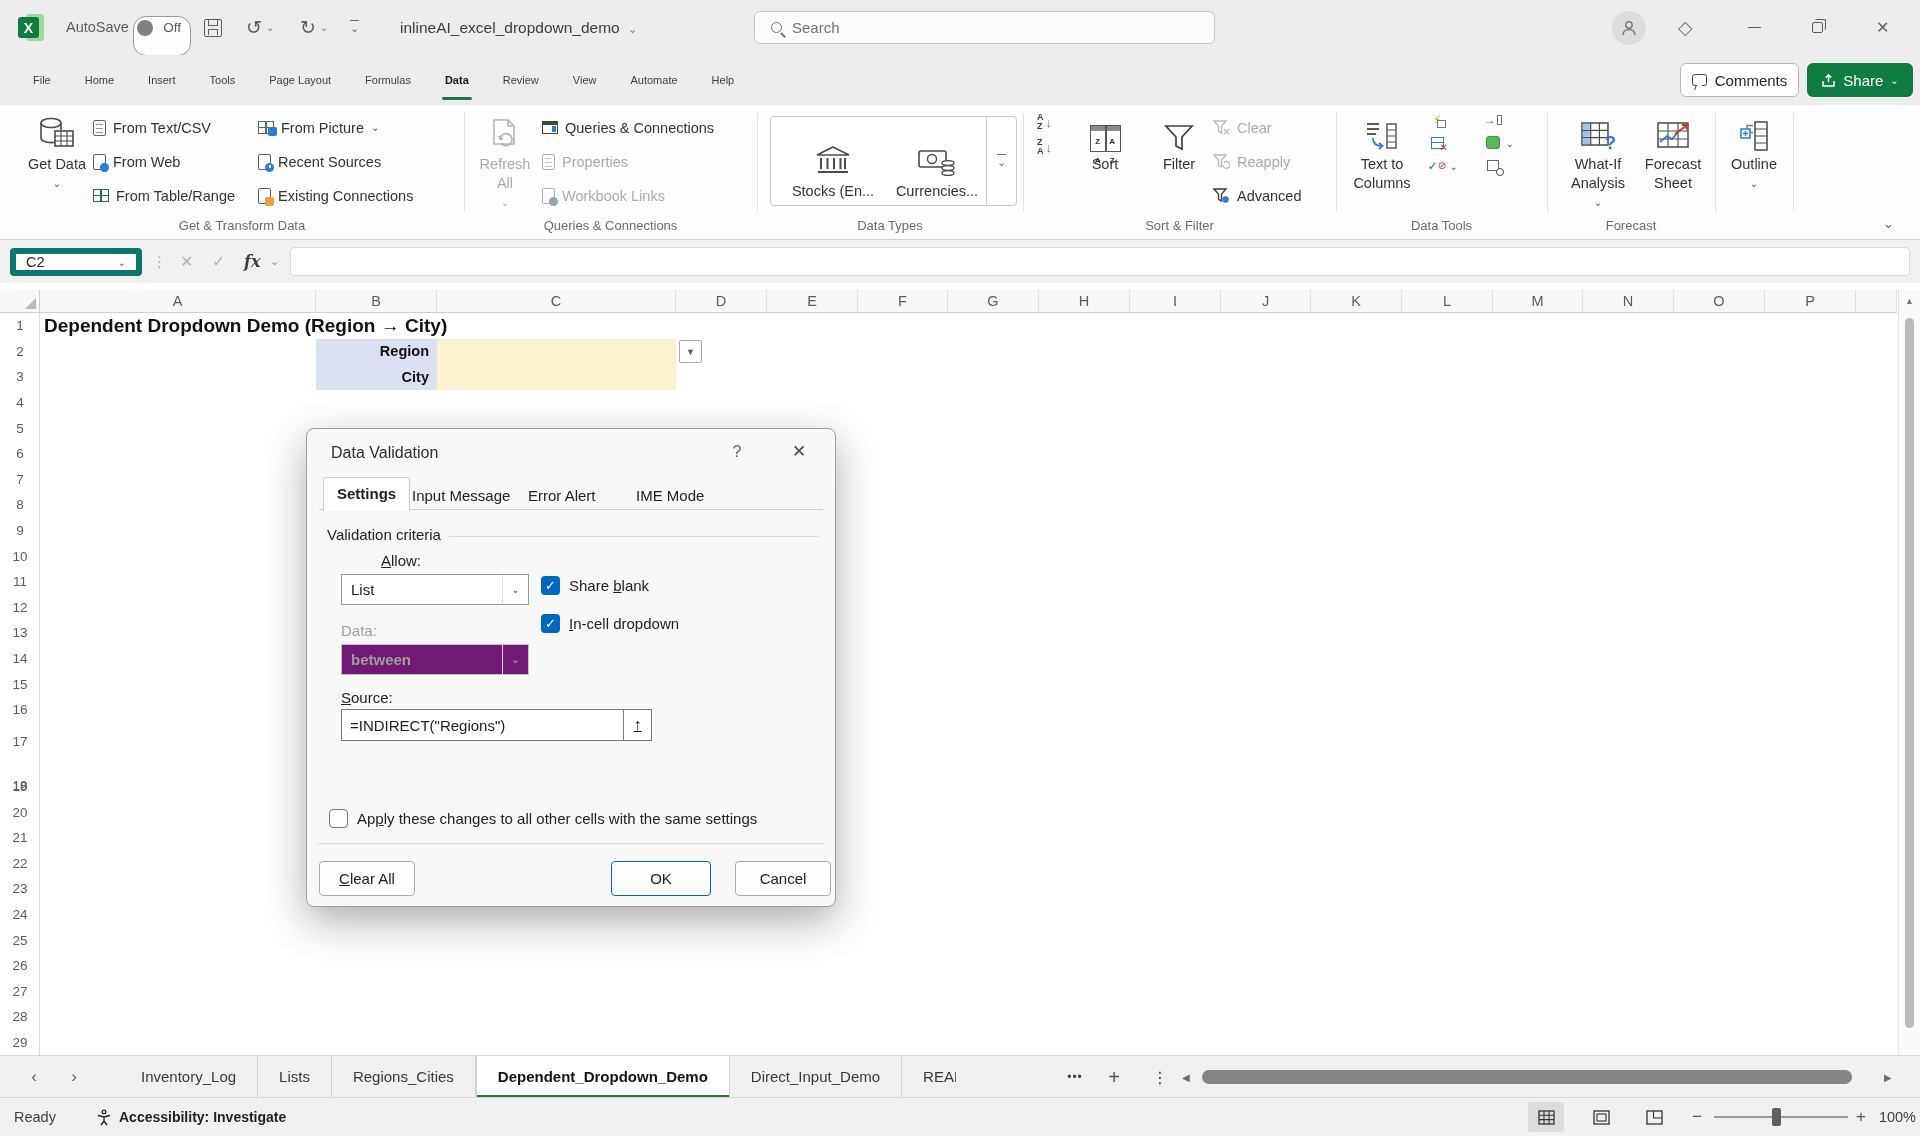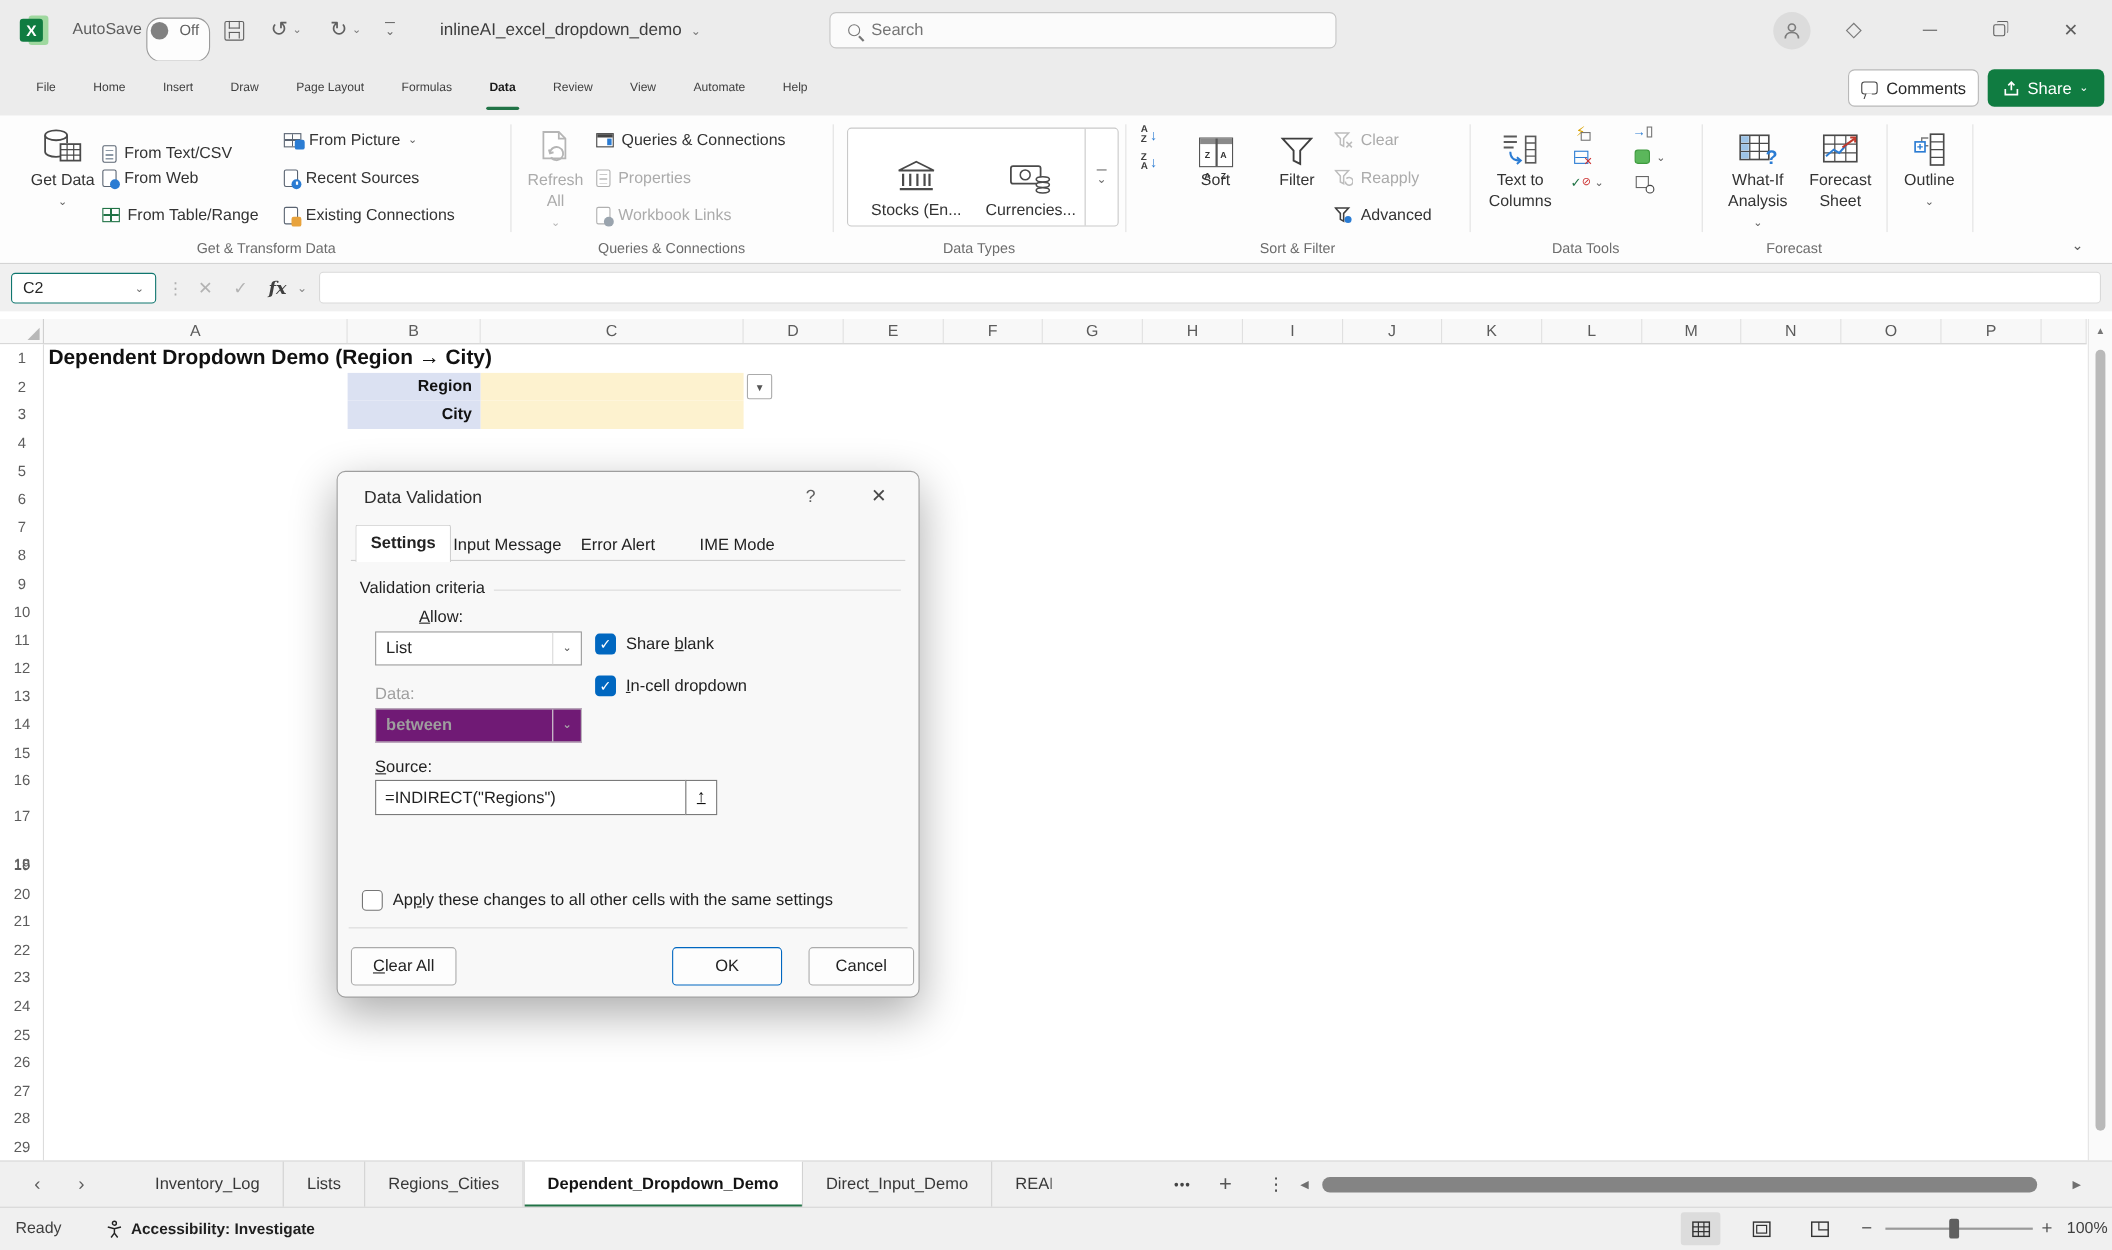--- a/index.html
+++ b/index.html
@@ -89,21 +89,21 @@
   .iconstack { position:absolute; display:flex; flex-direction:column; gap:7px; }
   .mini { width:18px; height:17px; position:relative; display:flex; align-items:center; justify-content:center; font-size:12px; }
   
   .dtframe { position:absolute; left:13px; top:11px; width:247px; height:90px; border:1px solid #c9c9c9; border-radius:4px; background:#fff; }
   .dtitem { position:absolute; top:6px; bottom:6px; display:flex; flex-direction:column; align-items:center; justify-content:flex-end; font-size:14.5px; color:#333; }
   .dtscroll { position:absolute; right:0; top:0; bottom:0; width:30px; border-left:1px solid #c9c9c9; display:flex; align-items:center; justify-content:center; }
   .collapse-ribbon { position:absolute; right:26px; bottom:8px; font-size:13px; color:#5f5f5f; }
 
   
   .fbar { position:absolute; left:0; top:240px; width:1920px; height:43px; background:#f0f0f0; }
-  .namebox { position:absolute; left:10px; top:8px; width:132px; height:28px; background:#fff; border:1px solid #0f766e; border-radius:4px; display:flex; align-items:center; padding:0 10px; font-size:14.5px; color:#262626; }
+  .namebox { position:absolute; left:10px; top:8px; width:132px; height:28px; background:#fff; border:6px solid #0f766e; border-radius:4px; display:flex; align-items:center; padding:0 10px; font-size:14.5px; color:#262626; }
   .namebox .chev { margin-left:auto; color:#6a6a6a; }
   .fdots { position:absolute; left:152px; top:0; height:43px; display:flex; align-items:center; color:#b0b0b0; font-size:15px; letter-spacing:1px; }
   .fbtn { position:absolute; top:0; height:43px; display:flex; align-items:center; font-size:16px; color:#b3b3b3; }
   .fx-btn { color:#3f3f3f; font-family:"DejaVu Serif","Liberation Serif",serif; font-style:italic; font-weight:700; }
   .finput { position:absolute; left:290px; top:7px; width:1620px; height:29px; background:#fff; border:1px solid #d9d9d9; border-radius:4px; font-size:14.5px; padding:0 8px; display:flex; align-items:center; }
 
   
   .gridarea { position:absolute; left:0; top:283px; width:1920px; height:772px; background:#fff; }
   .colhdrs { position:absolute; left:0; top:7px; width:1897px; height:23px; background:#f8f8f8; border-bottom:1px solid #d0d0d0; }
   .colh { position:absolute; top:0; height:22px; text-align:center; font-size:14.5px; color:#5b5b5b; line-height:22px; border-right:1px solid #e0e0e0; }
@@ -231,21 +231,21 @@
     <div class="tb-right win-close">
         <span class="x-glyph">✕</span>
       </div>
   </div>
 
   <div class="tabrow">
     <div class="rtabs" id="ribbon-tabs">
         <div class="rtab">File</div>
         <div class="rtab">Home</div>
         <div class="rtab">Insert</div>
-        <div class="rtab">Draw</div>
+        <div class="rtab">Tools</div>
         <div class="rtab">Page Layout</div>
         <div class="rtab">Formulas</div>
         <div class="rtab active">Data</div>
         <div class="rtab">Review</div>
         <div class="rtab">View</div>
         <div class="rtab">Automate</div>
         <div class="rtab">Help</div>
       </div>
     <div class="comments-btn">
       <span class="bubble"></span>
@@ -270,21 +270,21 @@
               <ellipse cx="13" cy="7" rx="10" ry="4.5" fill="#fff" stroke="#4a4a4a" stroke-width="1.6"></ellipse>
               <path d="M3 7 v15 c0 2.6 4.5 4.6 10 4.6 1.4 0 2.8-.1 4-.4" fill="none" stroke="#4a4a4a" stroke-width="1.6"></path>
               <path d="M23 7 v7" stroke="#4a4a4a" stroke-width="1.6"></path>
               <rect x="17" y="15" width="18" height="15" fill="#fff" stroke="#4a4a4a" stroke-width="1.6"></rect>
               <path d="M17 20 h18 M17 25 h18 M23 15 v15 M29 15 v15" stroke="#4a4a4a" stroke-width="1.1"></path>
             </svg>
         </span>
         <span>Get Data</span>
         <span class="chev">⌄</span>
       </div>
-      <div class="smallbtn" style="left:73px;top:8px;margin-top:12px;">
+      <div class="smallbtn" style="left:73px;top:8px;">
         <span class="doc lines"></span>
         <span>From Text/CSV</span>
       </div>
       <div class="smallbtn" style="left:73px;top:42px;">
         <span class="doc">
             <span class="badge blue"></span>
           </span>
         <span>From Web</span>
       </div>
       <div class="smallbtn" style="left:73px;top:76px;">

